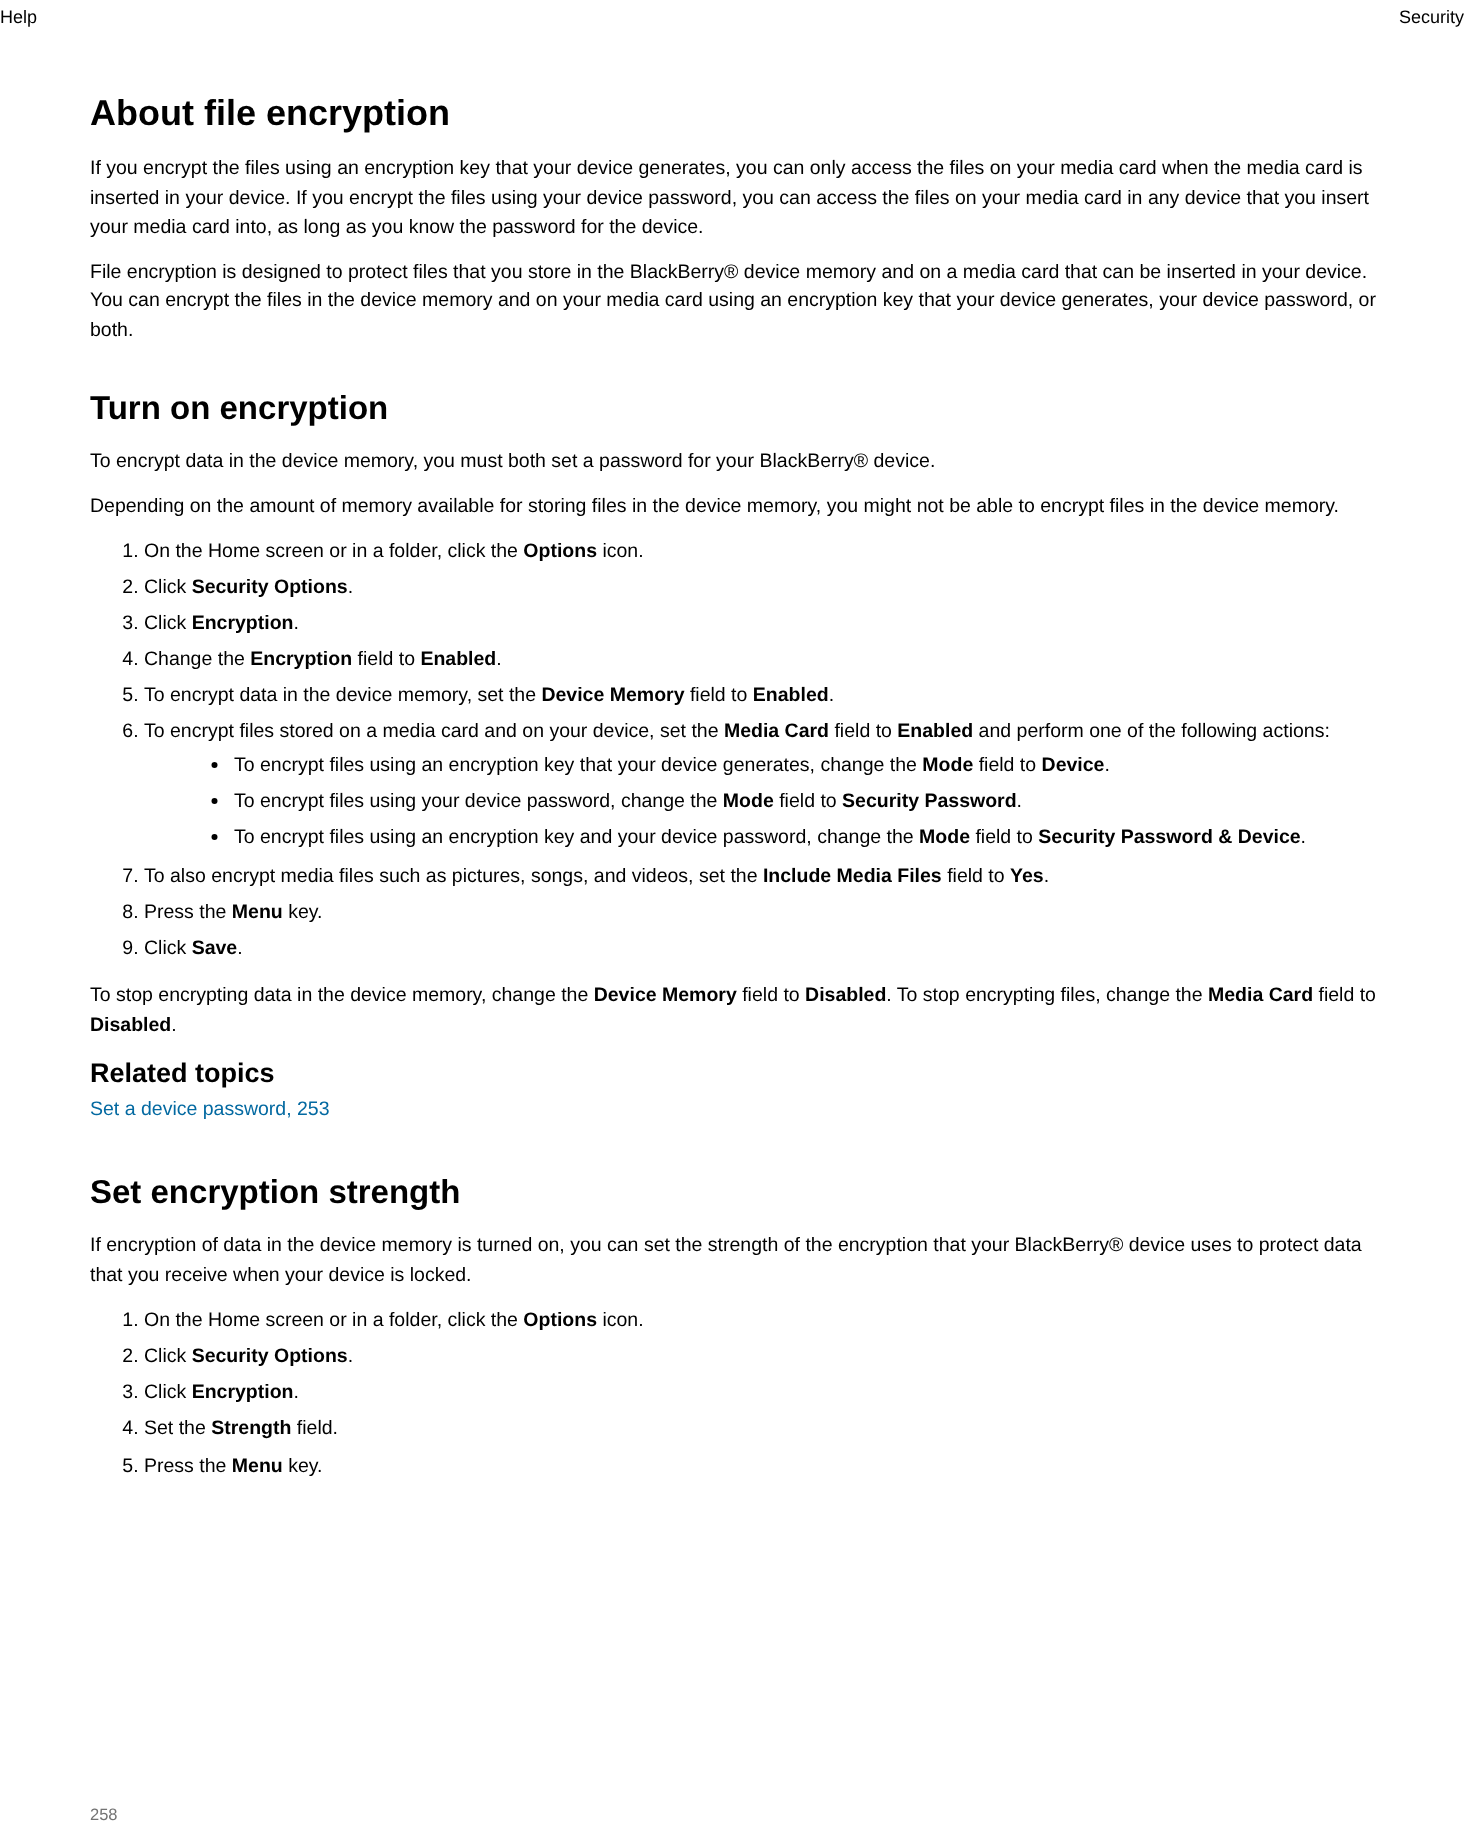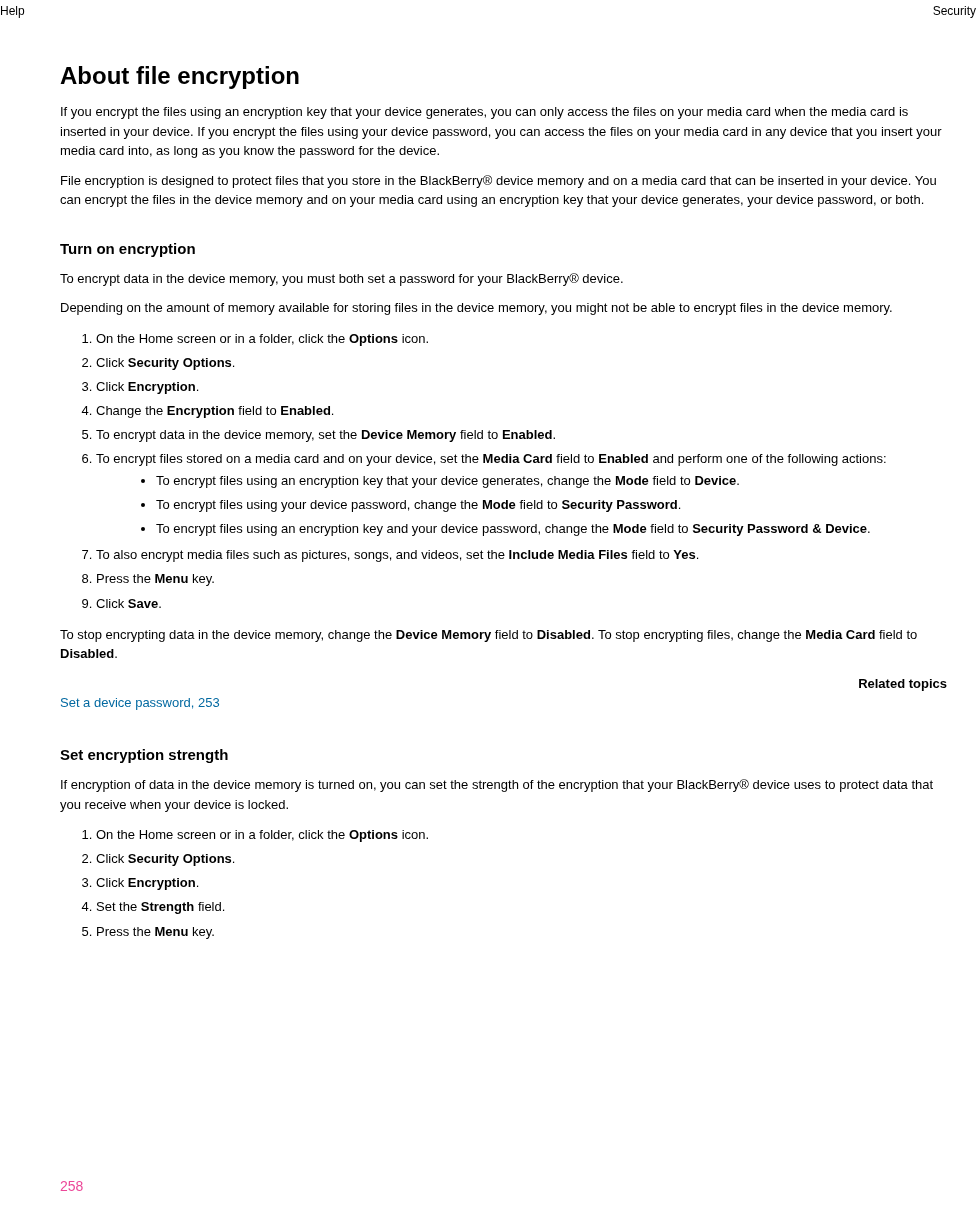--- a/index.html
+++ b/index.html
@@ -21,33 +21,33 @@
     .top-bar {
       display: flex;
       justify-content: space-between;
       padding: 4px 0;
       font-size: 12px;
       color: #000;
       border-bottom: none;
     }
 
     .content {
-      padding: 40px 29px 40px 60px;
+      padding: 40px 56px 40px 60px;
       max-width: 976px;
     }
 
     h1 {
       font-size: 24px;
       font-weight: bold;
       margin-bottom: 12px;
       margin-top: 0;
     }
 
     h2 {
-      font-size: 15px;
+      font-size: 22px;
       font-weight: bold;
       margin-bottom: 12px;
       margin-top: 0;
     }
 
     .section {
       margin-bottom: 36px;
     }
 
     .section-divider {
@@ -78,37 +78,36 @@
       list-style-type: disc;
     }
 
     ul li {
       font-size: 13px;
       line-height: 1.7;
     }
 
     .related-topics-label {
       font-weight: bold;
-      font-size: 13px;
+      font-size: 18px;
       margin-bottom: 2px;
-      text-align: right;
     }
 
     .related-link {
       color: #0369a1;
       font-size: 13px;
       text-decoration: none;
     }
 
     .page-number {
       position: absolute;
-      bottom: 34px;
+      bottom: 12px;
       left: 60px;
-      font-size: 14px;
-      color: #ec4899;
+      font-size: 11px;
+      color: #737373;
     }
 
     b {
       font-weight: bold;
     }
 
     .section-gap {
       margin-top: 30px;
     }
   </style>

